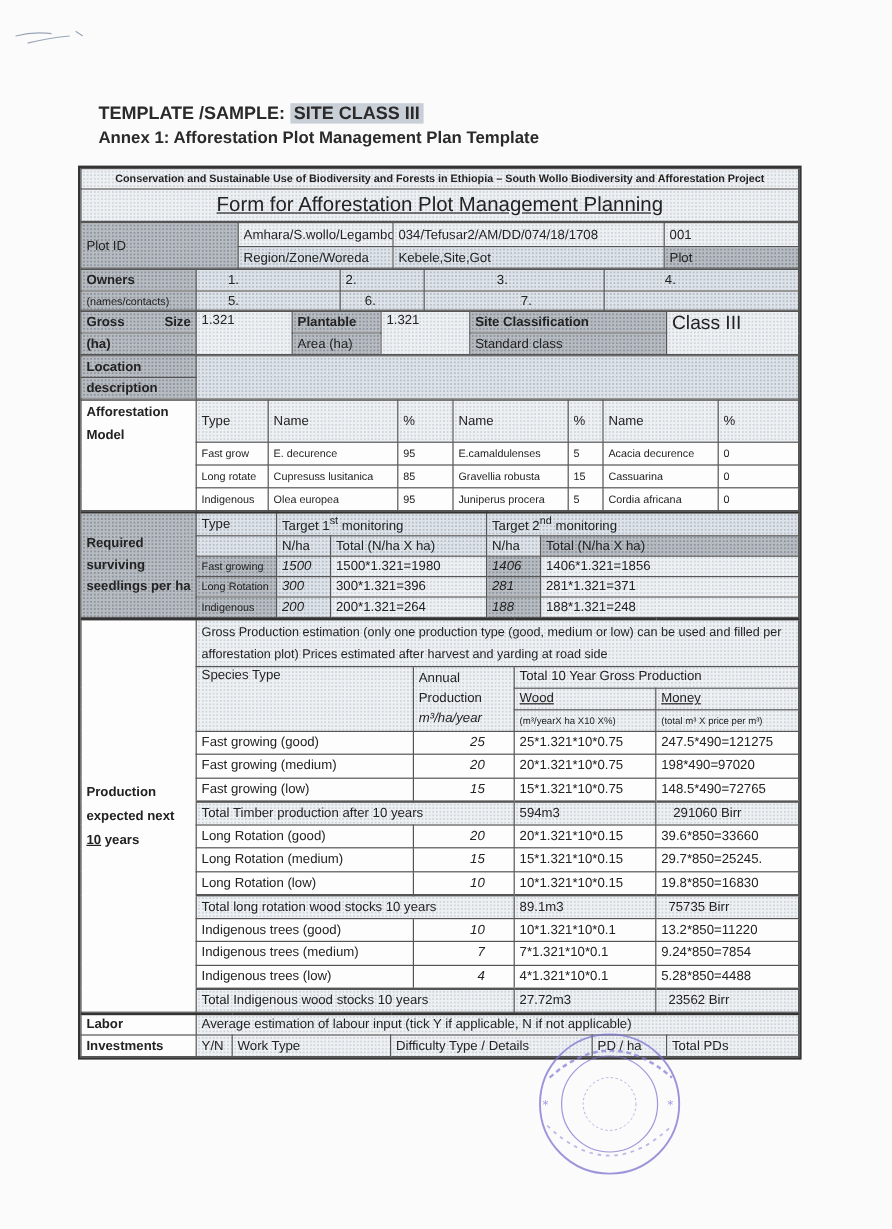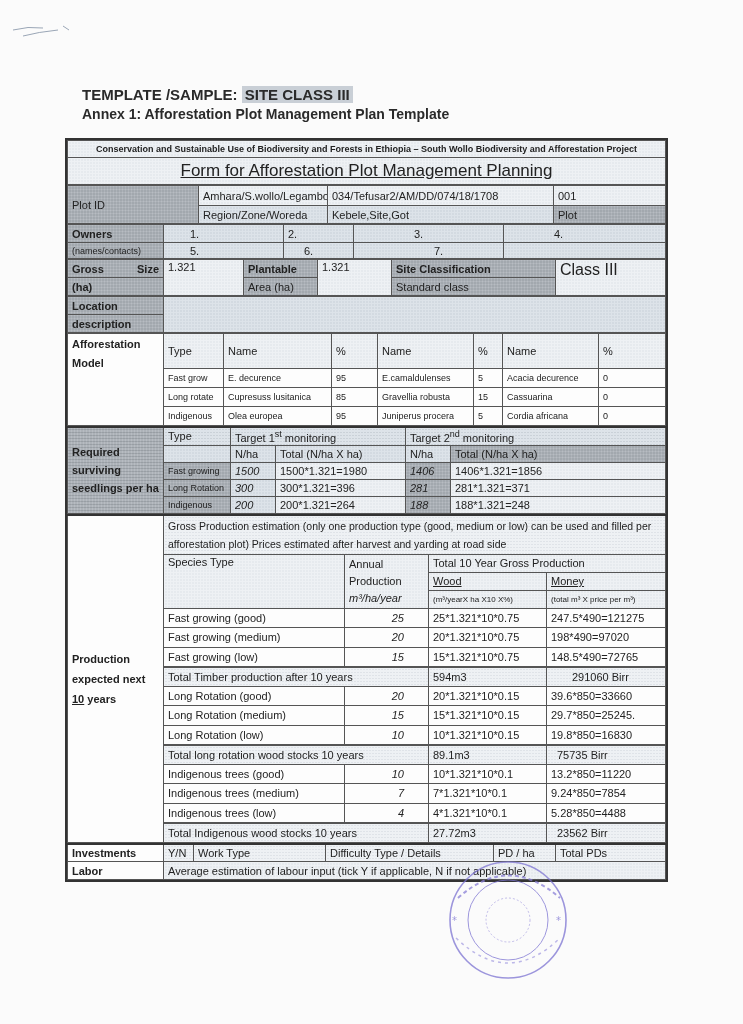--- a/index.html
+++ b/index.html
@@ -302,21 +302,21 @@
         </tr>
         <tr style="height: 19.5px;">
           <td class="white">Fast growing (low)</td>
           <td class="white r i" style="padding-right:24px">15</td>
           <td class="white">15*1.321*10*0.75</td>
           <td class="white">148.5*490=72765</td>
         </tr>
         <tr style="height: 19.5px;">
           <td colspan="2" class="light" style="border-top:2px solid #555">Total Timber production after 10 years</td>
           <td class="light" style="border-top:2px solid #555">594m3</td>
-          <td class="light" style="border-top:2px solid #555;padding-left:25px">291060 Birr</td>
+          <td class="light" style="border-top:2px solid #555;padding-left:14px">291060 Birr</td>
         </tr>
         <tr style="height: 19.5px;">
           <td class="white">Long Rotation (good)</td>
           <td class="white r i" style="padding-right:24px">20</td>
           <td class="white">20*1.321*10*0.15</td>
           <td class="white">39.6*850=33660</td>
         </tr>
         <tr style="height: 19.5px;">
           <td class="white">Long Rotation (medium)</td>
           <td class="white r i" style="padding-right:24px">15</td>
@@ -364,30 +364,30 @@
     <colgroup>
         <col style="width:96px">
         <col style="width:30px">
         <col style="width:132px">
         <col style="width:168px">
         <col style="width:62px">
         <col>
       </colgroup>
     <tbody>
         <tr style="height:18px">
+      <td class="white b">Labor</td>
+      <td colspan="5" class="light">Average estimation of labour input (tick Y if applicable, N if not applicable)</td>
+    </tr>
+    <tr style="height:18px">
       <td class="white b">Investments</td>
       <td class="light">Y/N</td>
       <td class="light">Work Type</td>
       <td class="light">Difficulty Type / Details</td>
       <td class="light">PD / ha</td>
       <td class="light">Total PDs</td>
-    </tr>
-    <tr style="height:18px">
-      <td class="white b">Labor</td>
-      <td colspan="5" class="light">Average estimation of labour input (tick Y if applicable, N if not applicable)</td>
     </tr>
   </tbody>
     </table>
 </div>
 
 <svg class="stamp" viewBox="0 0 150 130">
   <circle cx="70" cy="62" r="58" fill="none" stroke="#7d74d2" stroke-width="1.6"></circle>
   <circle cx="70" cy="62" r="40" fill="none" stroke="#7d74d2" stroke-width="1"></circle>
   <circle cx="70" cy="62" r="22" fill="none" stroke="#9a92dc" stroke-width="0.8" stroke-dasharray="2 2"></circle>
   <path d="M20 40 Q70 -5 122 40" fill="none" stroke="#8a80d6" stroke-width="2" stroke-dasharray="4 3"></path>

